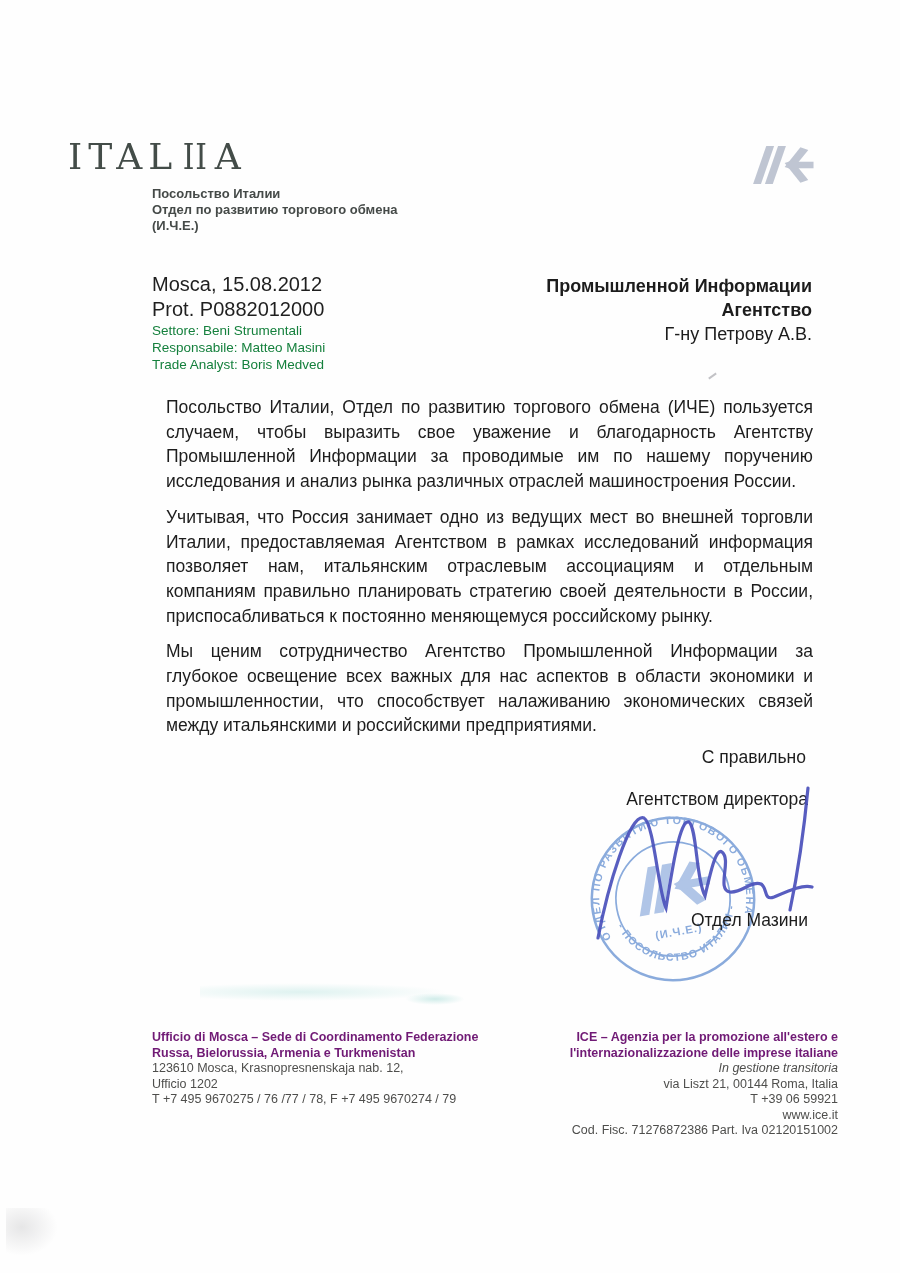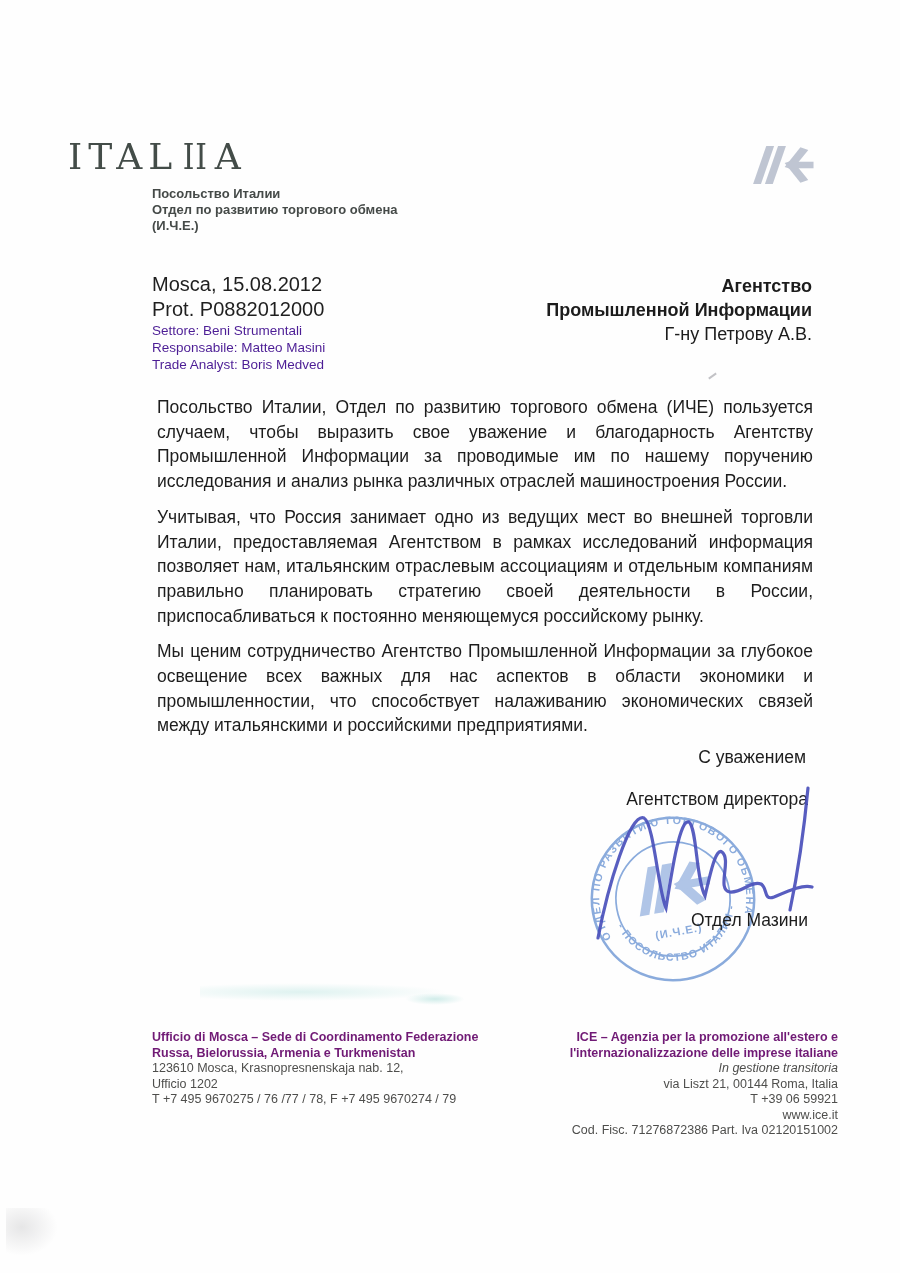--- a/index.html
+++ b/index.html
@@ -12,30 +12,30 @@
   
   .logo{left:68px; top:136px; font-family:"DejaVu Serif", serif; font-size:36px;
         color:#434c48; letter-spacing:6px; white-space:nowrap;}
   .logo .mid{letter-spacing:1px; margin:0 4px 0 2px; display:inline-block; transform:scaleX(.82);}
   .org-block{left:152px; top:186px; font-size:13px; font-weight:bold; color:#454a48; line-height:16px;}
   .ice-mark{left:748px; top:142px; color:#b5bccb; opacity:.85;}
 
   
   .meta{left:152px; top:272px; color:#1f1f1f;}
   .meta .big{font-size:20px; line-height:25px;}
-  .meta .small{font-size:13.5px; line-height:17px; color:#4c1d95;}
+  .meta .small{font-size:13.5px; line-height:17px; color:#15803d;}
 
   
   .recipient{right:88px; top:274px; text-align:right; font-size:18px; line-height:24px; color:#1c1c1c;}
   .recipient .b{font-weight:bold;}
 
   
   .body-block{left:152px; top:395px; width:661px; font-size:17.5px; line-height:24.7px;
               text-align:justify; color:#1d1d1d;}
-  .body-block p{margin:0 0 11px 5px;}
+  .body-block p{margin:0 0 11px 14px;}
 
   
   .salutation{right:94px; top:747px; font-size:17.5px;}
   .sig-title{right:92px; top:789px; font-size:17.5px;}
   .sig-name{right:92px; top:910px; font-size:17.5px; z-index:5;}
 
   
   .stamp{left:586px; top:812px; z-index:2;}
   .signature{left:558px; top:768px; z-index:3;}
 
@@ -92,34 +92,34 @@
 
   <div class="abs meta">
     <div class="big">Mosca, 15.08.2012</div>
     <div class="big">Prot. P0882012000</div>
     <div class="small">Settore: Beni Strumentali</div>
     <div class="small">Responsabile: Matteo Masini</div>
     <div class="small">Trade Analyst: Boris Medved</div>
   </div>
 
   <div class="abs recipient">
+    <div class="b">Промышленной Информации</div>
     <div class="b">Агентство</div>
-    <div class="b">Промышленной Информации</div>
     <div>Г-ну Петрову А.В.</div>
   </div>
 
   <div class="abs tick-mark"></div>
 
   <div class="abs body-block">
     <p>Посольство Италии, Отдел по развитию торгового обмена (ИЧЕ) пользуется случаем, чтобы выразить свое уважение и благодарность Агентству Промышленной Информации за проводимые им по нашему поручению исследования и анализ рынка различных отраслей машиностроения России.</p>
     <p>Учитывая, что Россия занимает одно из ведущих мест во внешней торговли Италии, предоставляемая Агентством в рамках исследований информация позволяет нам, итальянским отраслевым ассоциациям и отдельным компаниям правильно планировать стратегию своей деятельности в России, приспосабливаться к постоянно меняющемуся российскому рынку.</p>
     <p>Мы ценим сотрудничество Агентство Промышленной Информации за глубокое освещение всех важных для нас аспектов в области экономики и промышленностии, что способствует налаживанию экономических связей между итальянскими и российскими предприятиями.</p>
   </div>
 
-  <div class="abs salutation">С уважением</div>
+  <div class="abs salutation">С правильно</div>
   <div class="abs sig-title">Агентством директора</div>
   <div class="abs sig-name">Отдел Мазини</div>
 
   <div class="abs stamp">
     <svg width="174" height="174" viewBox="0 0 180 180">
       <g transform="rotate(-10 90 90)" opacity="0.88">
         <circle cx="90" cy="90" r="84" fill="none" stroke="#7ba0d8" stroke-width="2.6"></circle>
         <circle cx="90" cy="90" r="59" fill="none" stroke="#7ba0d8" stroke-width="1.8"></circle>
         <defs>
           <path id="arcTop" d="M 20,118 A 76,76 0 1 1 160,118" fill="none"></path>

